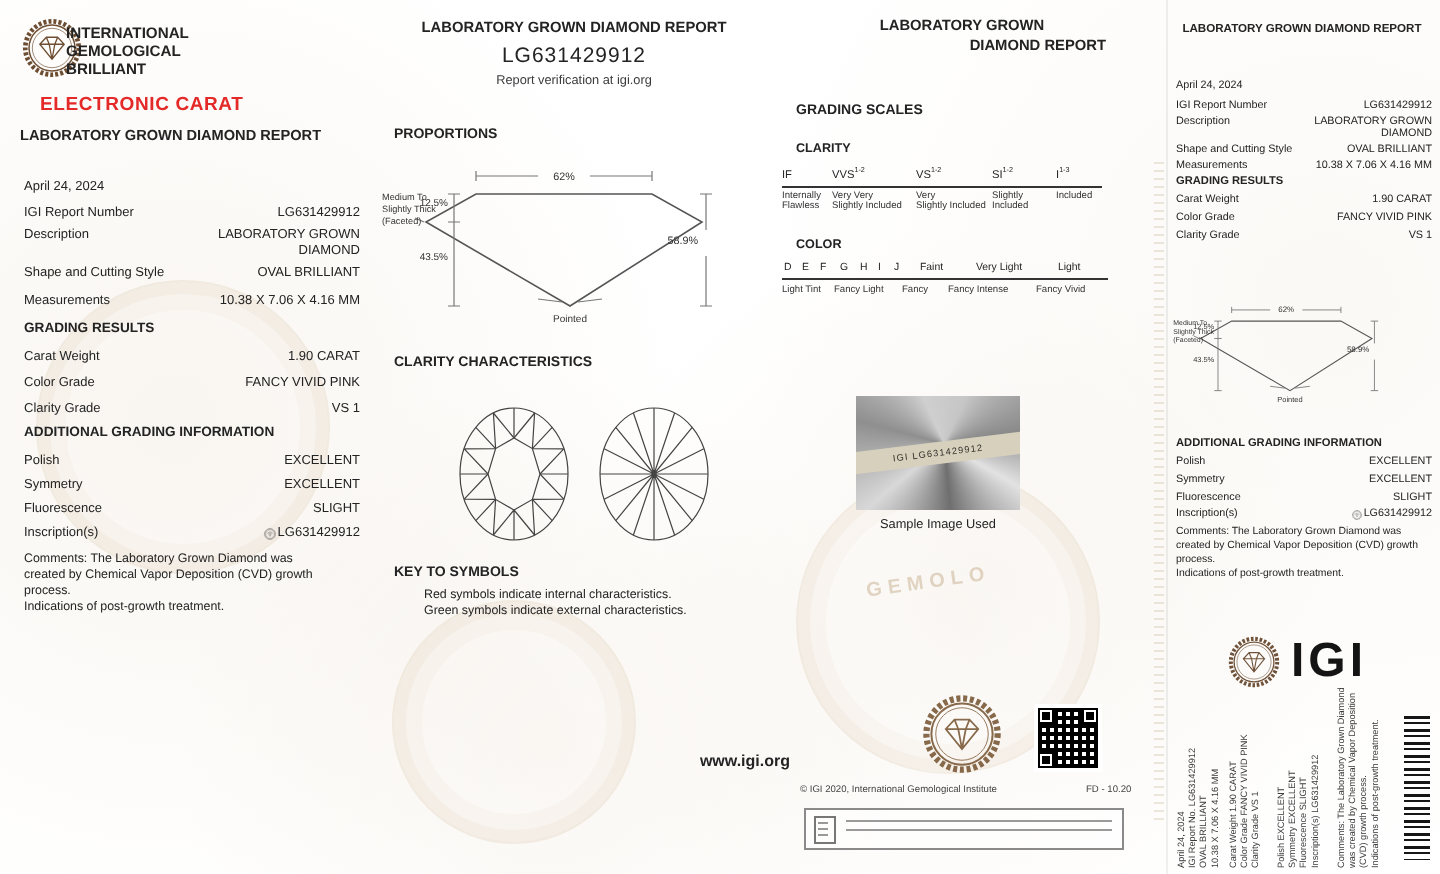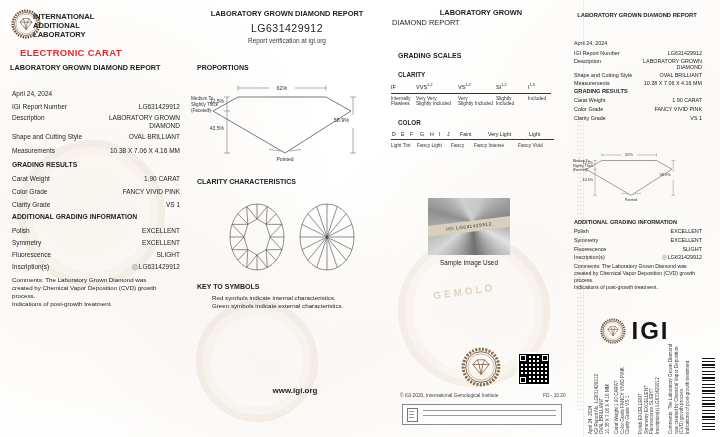--- a/index.html
+++ b/index.html
@@ -84,22 +84,22 @@
 <span class="wm-text">GEMOLO</span>
 <div class="edge-orn"></div>
 <div class="sep"></div>
 
 <div class="panel" id="p1" style="left:10px;width:172px">
   <svg class="t" style="left:1px;top:9px" width="30" height="30" viewBox="0 0 64 64">
       <use href="#sealsym" style="color:#6e4e33"></use>
     </svg>
   <div class="t b" style="left:23px;top:12px;font-size:7.6px;line-height:9px">
     <div>INTERNATIONAL</div>
-    <div>ADDITIONAL</div>
-    <div>LABORATORY</div>
+    <div>GEMOLOGICAL</div>
+    <div>BRILLIANT</div>
   </div>
   <div class="t b" style="left:10px;top:47px;font-size:9.5px;color:#e42a28;letter-spacing:.3px">ELECTRONIC CARAT</div>
   <div class="t b" style="left:0px;top:63px;font-size:7.3px">LABORATORY GROWN DIAMOND REPORT</div>
 
   <div class="t" style="left:2px;top:90px;font-size:6.5px">April 24, 2024</div>
 
   <div class="row" style="top:103px">
     <span>IGI Report Number</span>
     <span class="val">LG631429912</span>
   </div>
@@ -197,24 +197,24 @@
     <path d="M69.9,24.4 L58,37 M69.9,24.4 L54.2,24.3 M55.3,6.5 L54.2,24.3 M55.3,6.5 L45,19 M34.7,6.5 L45,19 M34.7,6.5 L35.8,24.3 M20.1,24.4 L35.8,24.3 M20.1,24.4 L32,37 M20.1,49.6 L32,37 M20.1,49.6 L35.8,49.7 M34.7,67.5 L35.8,49.7 M34.7,67.5 L45,55 M55.3,67.5 L45,55 M55.3,67.5 L54.2,49.7 M69.9,49.6 L54.2,49.7 M69.9,49.6 L58,37"></path>
     <ellipse cx="115" cy="37" rx="27" ry="33"></ellipse>
     <path d="M115,37 L142,37 M115,37 L139.9,24.4 M115,37 L134.1,13.7 M115,37 L125.3,6.5 M115,37 L115,4 M115,37 L104.7,6.5 M115,37 L95.9,13.7 M115,37 L90.1,24.4 M115,37 L88,37 M115,37 L90.1,49.6 M115,37 L95.9,60.3 M115,37 L104.7,67.5 M115,37 L115,70 M115,37 L125.3,67.5 M115,37 L134.1,60.3 M115,37 L139.9,49.6"></path>
   </g>
 </svg>
 
 <div class="t b" style="left:197px;top:283px;font-size:7px">KEY TO SYMBOLS</div>
 <div class="t" style="left:212px;top:294px;font-size:6.2px">Red symbols indicate internal characteristics.</div>
 <div class="t" style="left:212px;top:302px;font-size:6.2px">Green symbols indicate external characteristics.</div>
 
-<div class="t b" style="left:195px;top:386px;width:200px;text-align:center;font-size:8px">www.igi.org</div>
+<div class="t b" style="left:195px;top:376px;width:200px;text-align:right;font-size:8px">www.igi.org</div>
 
 <div class="t" style="left:390px;top:8px;width:182px;text-align:center;font-size:7.4px;font-weight:600">LABORATORY GROWN</div>
-<div class="t" style="left:392px;top:18px;width:182px;text-align:left;font-size:7.4px;font-weight:400">DIAMOND REPORT</div>
+<div class="t" style="left:371px;top:18px;width:182px;text-align:right;font-size:7.4px;font-weight:700">DIAMOND REPORT</div>
 
 <div class="t b" style="left:398px;top:52px;font-size:7px">GRADING SCALES</div>
 <div class="t b" style="left:398px;top:71px;font-size:6.3px">CLARITY</div>
 
 <div class="t" style="left:391px;top:83px;font-size:5.6px"><span>IF</span><sup></sup></div>
 <div class="t" style="left:416px;top:83px;font-size:5.6px"><span>VVS</span><sup>1-2</sup></div>
 <div class="t" style="left:458px;top:83px;font-size:5.6px"><span>VS</span><sup>1-2</sup></div>
 <div class="t" style="left:496px;top:83px;font-size:5.6px"><span>SI</span><sup>1-2</sup></div>
 <div class="t" style="left:528px;top:83px;font-size:5.6px"><span>I</span><sup>1-3</sup></div>
 
@@ -282,21 +282,21 @@
 </div>
 
 <div class="t" style="left:400px;top:393px;font-size:4.8px;color:#444">© IGI 2020, International Gemological Institute</div>
 <div class="t" style="left:543px;top:393px;font-size:4.8px;color:#444">FD - 10.20</div>
 
 <div class="disc">
   <div class="dicon"></div>
   <div class="dtext"></div>
 </div>
 
-<div class="panel" id="p4" style="left:572px;width:132px">
+<div class="panel" id="p4" style="left:586px;width:132px">
   <div class="t" style="left:2px;top:12px;width:126px;text-align:center;font-size:5.8px;font-weight:600;white-space:normal">LABORATORY GROWN DIAMOND REPORT</div>
   <div class="t" style="left:2px;top:40px;font-size:5.4px">April 24, 2024</div>
 
   <div class="row" style="top:50px">
     <span>IGI Report Number</span>
     <span class="val">LG631429912</span>
   </div>
   <div class="row" style="top:58px">
     <span>Description</span>
     <span class="val">

